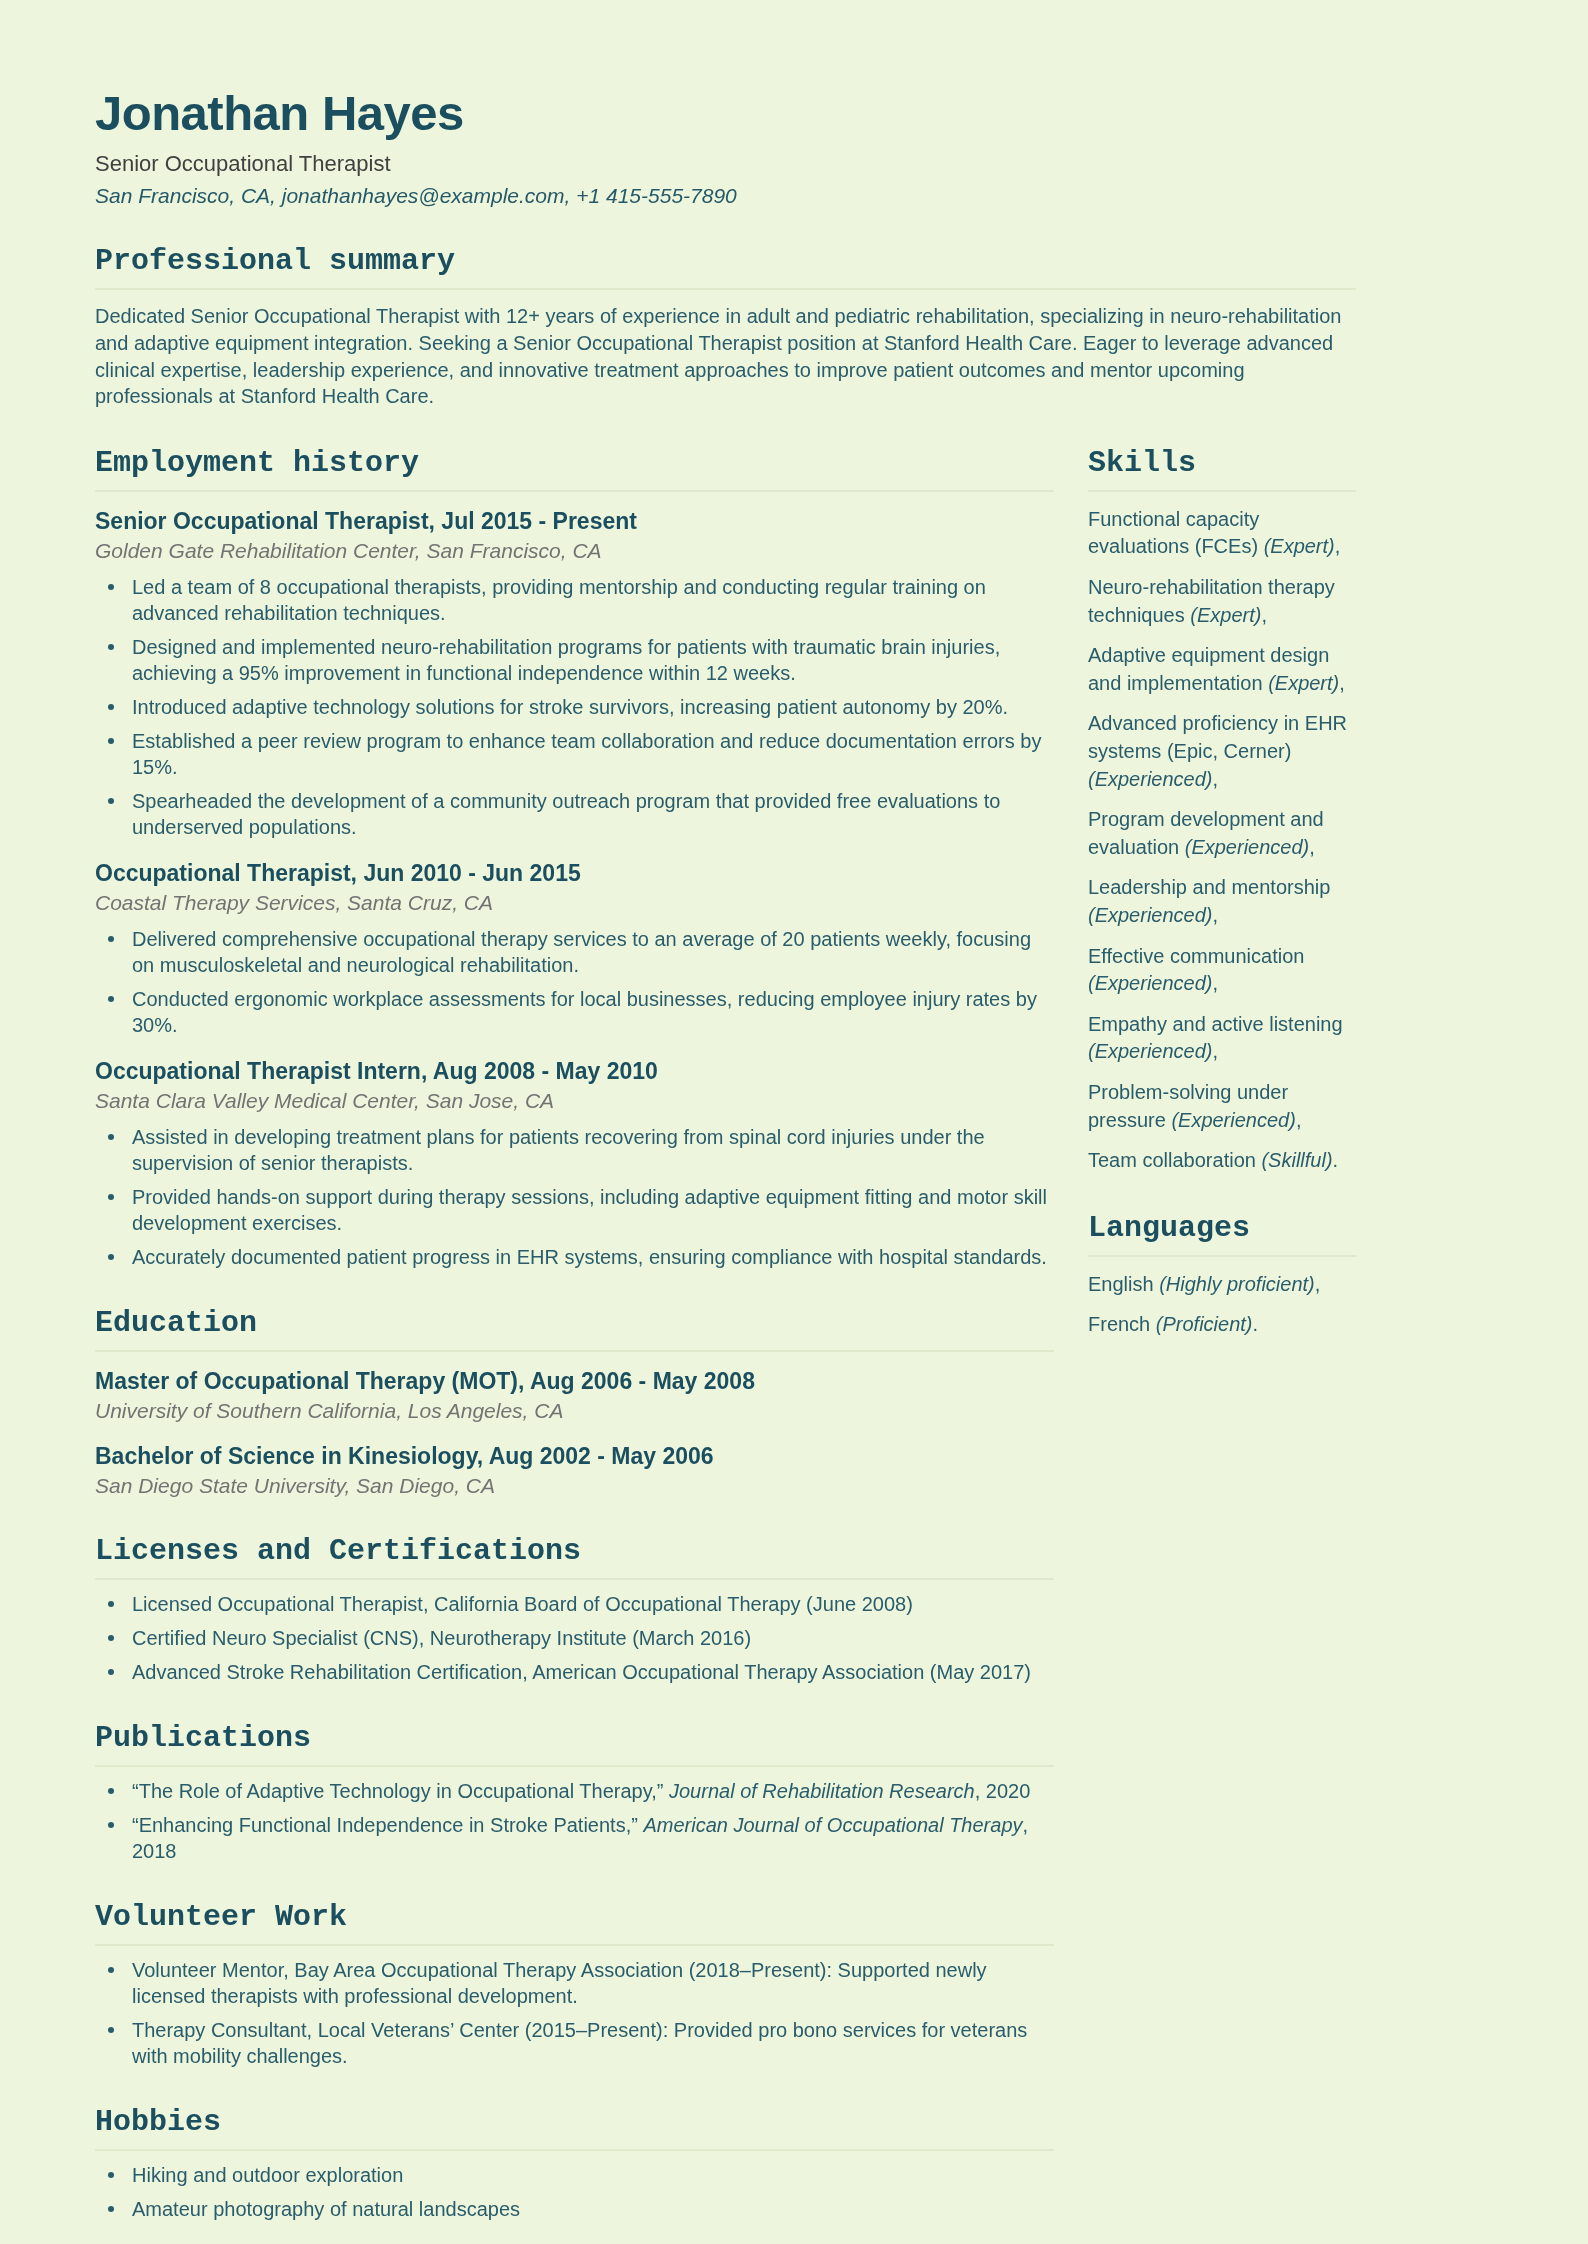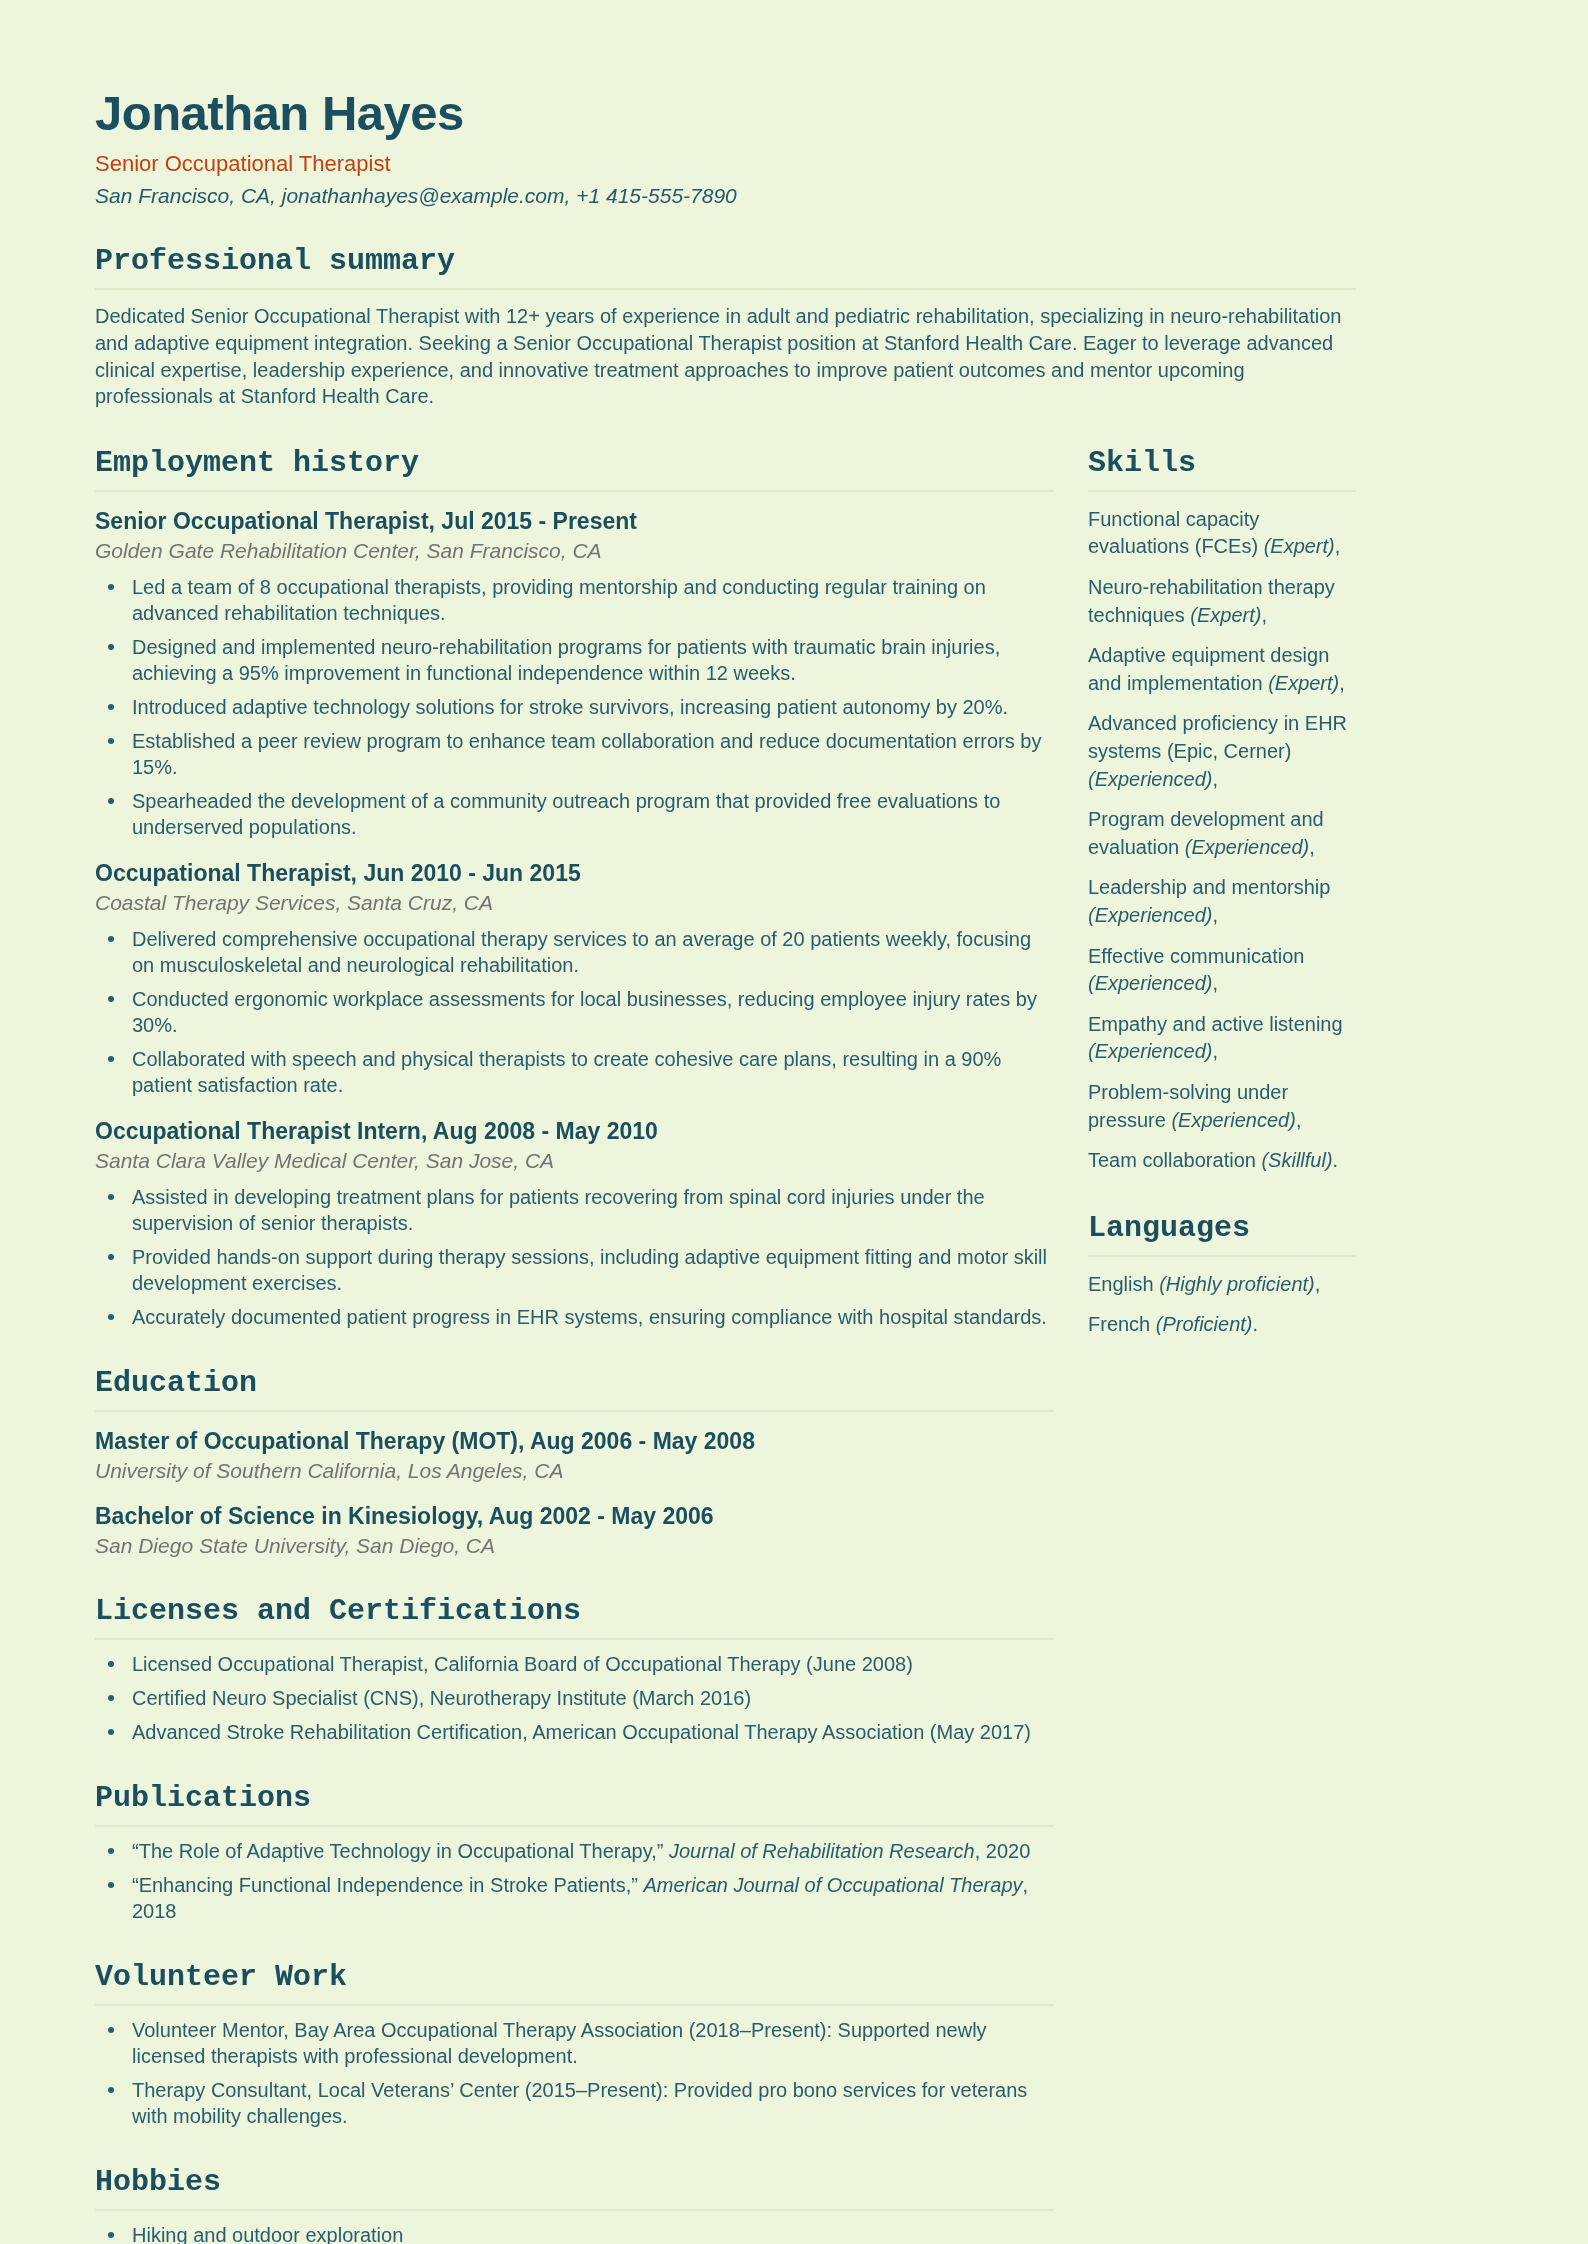--- a/index.html
+++ b/index.html
@@ -20,21 +20,21 @@
     font-size: 49px;
     line-height: 1.05;
     font-weight: 700;
     color: #1b4e5e;
     letter-spacing: -0.5px;
   }
   .candidate-title {
     margin-top: 12px;
     font-size: 22px;
     font-weight: 500;
-    color: #c2410c;
+    color: #404040;
   }
   .contact {
     margin-top: 7px;
     font-size: 21px;
     font-style: italic;
     color: #265968;
   }
   
   section { margin-top: 36px; }
   h2 {
@@ -136,21 +136,20 @@
             <li>Spearheaded the development of a community outreach program that provided free evaluations to underserved populations.</li>
           </ul>
         </article>
 
         <article class="entry">
           <h3>Occupational Therapist, Jun 2010 - Jun 2015</h3>
           <div class="subline">Coastal Therapy Services, Santa Cruz, CA</div>
           <ul>
             <li>Delivered comprehensive occupational therapy services to an average of 20 patients weekly, focusing on musculoskeletal and neurological rehabilitation.</li>
             <li>Conducted ergonomic workplace assessments for local businesses, reducing employee injury rates by 30%.</li>
-            <li>Collaborated with speech and physical therapists to create cohesive care plans, resulting in a 90% patient satisfaction rate.</li>
           </ul>
         </article>
 
         <article class="entry">
           <h3>Occupational Therapist Intern, Aug 2008 - May 2010</h3>
           <div class="subline">Santa Clara Valley Medical Center, San Jose, CA</div>
           <ul>
             <li>Assisted in developing treatment plans for patients recovering from spinal cord injuries under the supervision of senior therapists.</li>
             <li>Provided hands-on support during therapy sessions, including adaptive equipment fitting and motor skill development exercises.</li>
             <li>Accurately documented patient progress in EHR systems, ensuring compliance with hospital standards.</li>

